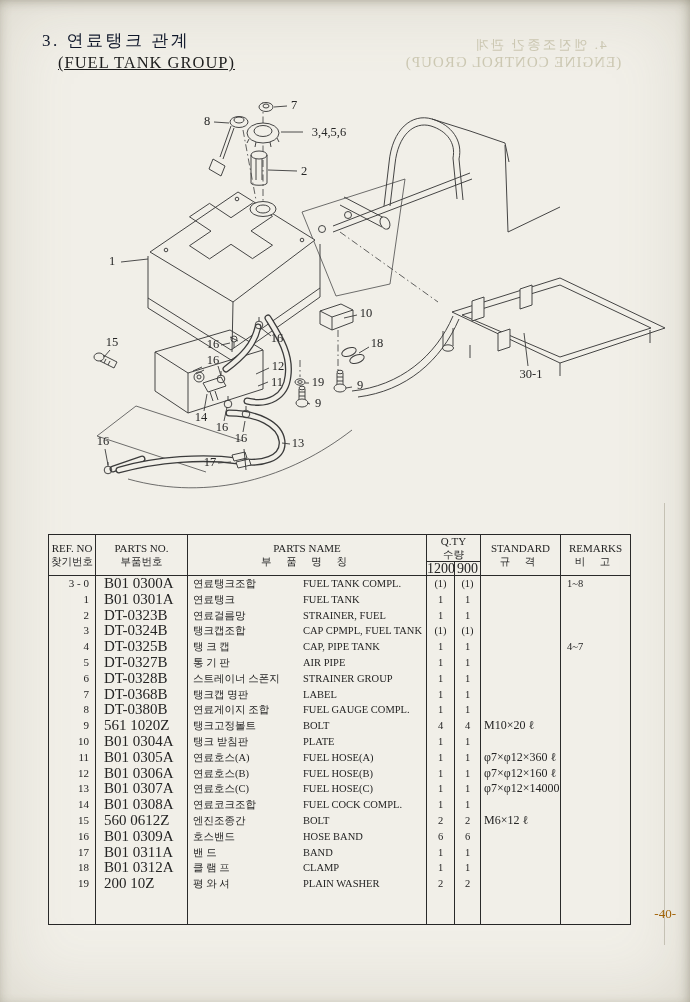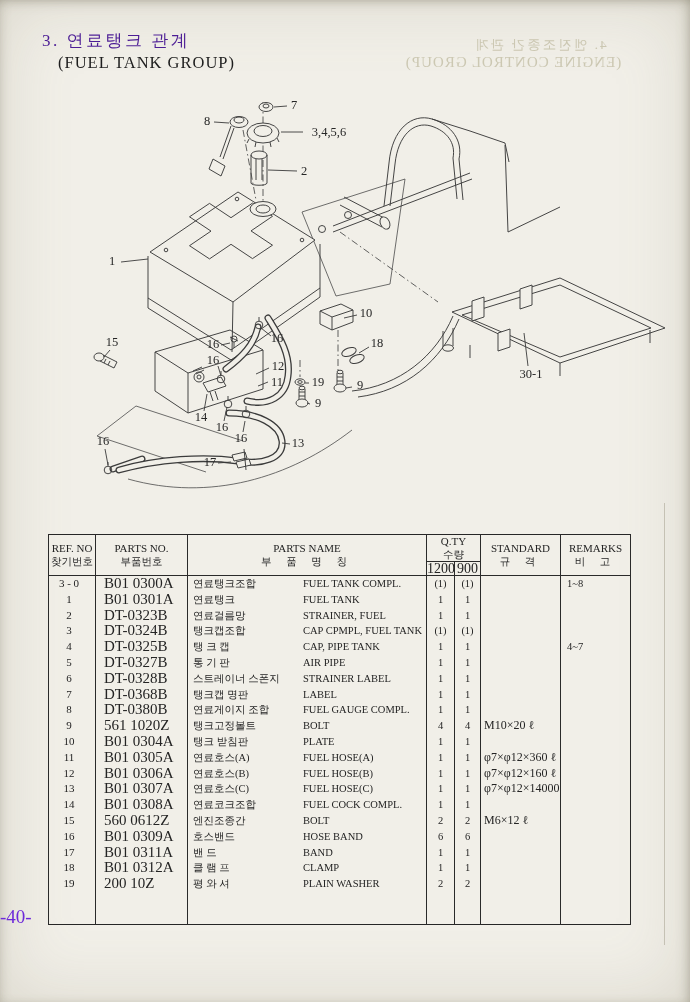--- a/index.html
+++ b/index.html
@@ -6,22 +6,22 @@
   body{
     width:690px;height:1002px;overflow:hidden;position:relative;
     background:#f1efe8;
     font-family:"Liberation Serif","DejaVu Serif",serif;
     color:#222;
   }
   .page{position:absolute;inset:0;
     box-shadow:inset 0 0 70px rgba(140,132,105,.22), inset -7px 0 14px -7px rgba(100,95,75,.45), inset 0 8px 14px -8px rgba(100,95,75,.35), inset 7px 0 14px -9px rgba(100,95,75,.3);
   }
   .title-block{position:absolute;left:42px;top:30px;line-height:1.25;}
-  .title-ko{font-size:17px;letter-spacing:2.5px;color:#4c1d95;}
-  .title-en{font-size:16.5px;letter-spacing:1px;color:#1e1e1e;margin-left:16px;margin-top:2px;}
+  .title-ko{font-size:17px;letter-spacing:2.5px;color:#0f172a;}
+  .title-en{font-size:16.5px;letter-spacing:1px;color:#1e1e1e;margin-left:16px;margin-top:2px;text-decoration:underline;}
   .ghost{position:absolute;transform:scaleX(-1);color:rgba(168,162,126,.5);filter:blur(.4px);text-align:center;pointer-events:none;}
   .ghost1{left:430px;top:36px;width:220px;font-size:13.5px;letter-spacing:2px;}
   .ghost2{left:378px;top:54px;width:270px;font-size:15px;letter-spacing:1px;}
   svg.diagram{position:absolute;left:0;top:85px;}
   svg .ln{stroke:#3b3b3b;stroke-width:.95;fill:none;}
   svg .lt{stroke:#4a4a4a;stroke-width:.8;fill:none;}
   svg .fillp{fill:#f1efe8;}
   svg .dash{stroke:#3b3b3b;stroke-width:.8;fill:none;stroke-dasharray:7 3 1.5 3;}
   svg .tube-o{stroke:#3b3b3b;stroke-width:7;fill:none;stroke-linecap:round;}
   svg .tube-i{stroke:#f1efe8;stroke-width:4.4;fill:none;stroke-linecap:round;}
@@ -36,29 +36,29 @@
   .parts-table th,.parts-table td{
     border-left:1px solid #2a2a2a;border-right:1px solid #2a2a2a;
     padding:0;overflow:hidden;white-space:nowrap;font-weight:normal;
   }
   .parts-table thead th{border-bottom:1px solid #2a2a2a;text-align:center;}
   .parts-table tr.h1 th{height:26px;font-size:11px;line-height:12.5px;}
   .parts-table tr.h2 th{height:13px;font-size:14px;line-height:13px;border-top:1px solid #2a2a2a;}
   .parts-table .hko{font-size:10.5px;}
   .parts-table .sp{letter-spacing:6px;}
   .parts-table tbody td{height:15.8px;line-height:15.8px;border-top:none;border-bottom:none;}
-  .td-ref{text-align:center;padding-right:6px !important;}
+  .td-ref{text-align:right;padding-right:6px !important;}
   .td-pno{padding-left:8px !important;font-size:15px;}
   .td-name .name-ko{display:inline-block;width:110px;padding-left:5px;font-size:10.5px;}
   .td-name .name-en{font-size:10.5px;}
   .td-qty{text-align:center;font-size:10.5px;}
   .td-std{padding-left:3px !important;font-size:12px;}
   .td-rmk{padding-left:6px !important;font-size:10.5px;}
   .parts-table tr.filler td{height:32px;}
-  .page-number{position:absolute;left:0;top:906px;width:676px;text-align:left;font-size:19px;color:#6d28d9;}
+  .page-number{position:absolute;left:0;top:906px;width:676px;text-align:right;font-size:13px;color:#a16207;}
   .scan-line-v{position:absolute;left:664px;top:503px;width:1px;height:442px;background:rgba(125,120,96,.35);}
 </style>
 </head>
 <body>
 
 <div class="page">
 
   <div class="title-block">
     <div class="title-ko">3. 연료탱크 관계</div>
     <div class="title-en">(FUEL TANK GROUP)</div>
@@ -321,21 +321,21 @@
           <td class="td-pno">DT-0327B</td>
           <td class="td-name"><span class="name-ko">통 기 판</span><span class="name-en">AIR PIPE</span></td>
           <td class="td-qty">1</td>
           <td class="td-qty">1</td>
           <td class="td-std"></td>
           <td class="td-rmk"></td>
         </tr>
         <tr>
           <td class="td-ref">6</td>
           <td class="td-pno">DT-0328B</td>
-          <td class="td-name"><span class="name-ko">스트레이너 스폰지</span><span class="name-en">STRAINER LABEL</span></td>
+          <td class="td-name"><span class="name-ko">스트레이너 스폰지</span><span class="name-en">STRAINER GROUP</span></td>
           <td class="td-qty">1</td>
           <td class="td-qty">1</td>
           <td class="td-std"></td>
           <td class="td-rmk"></td>
         </tr>
         <tr>
           <td class="td-ref">7</td>
           <td class="td-pno">DT-0368B</td>
           <td class="td-name"><span class="name-ko">탱크캡 명판</span><span class="name-en">LABEL</span></td>
           <td class="td-qty">1</td>

